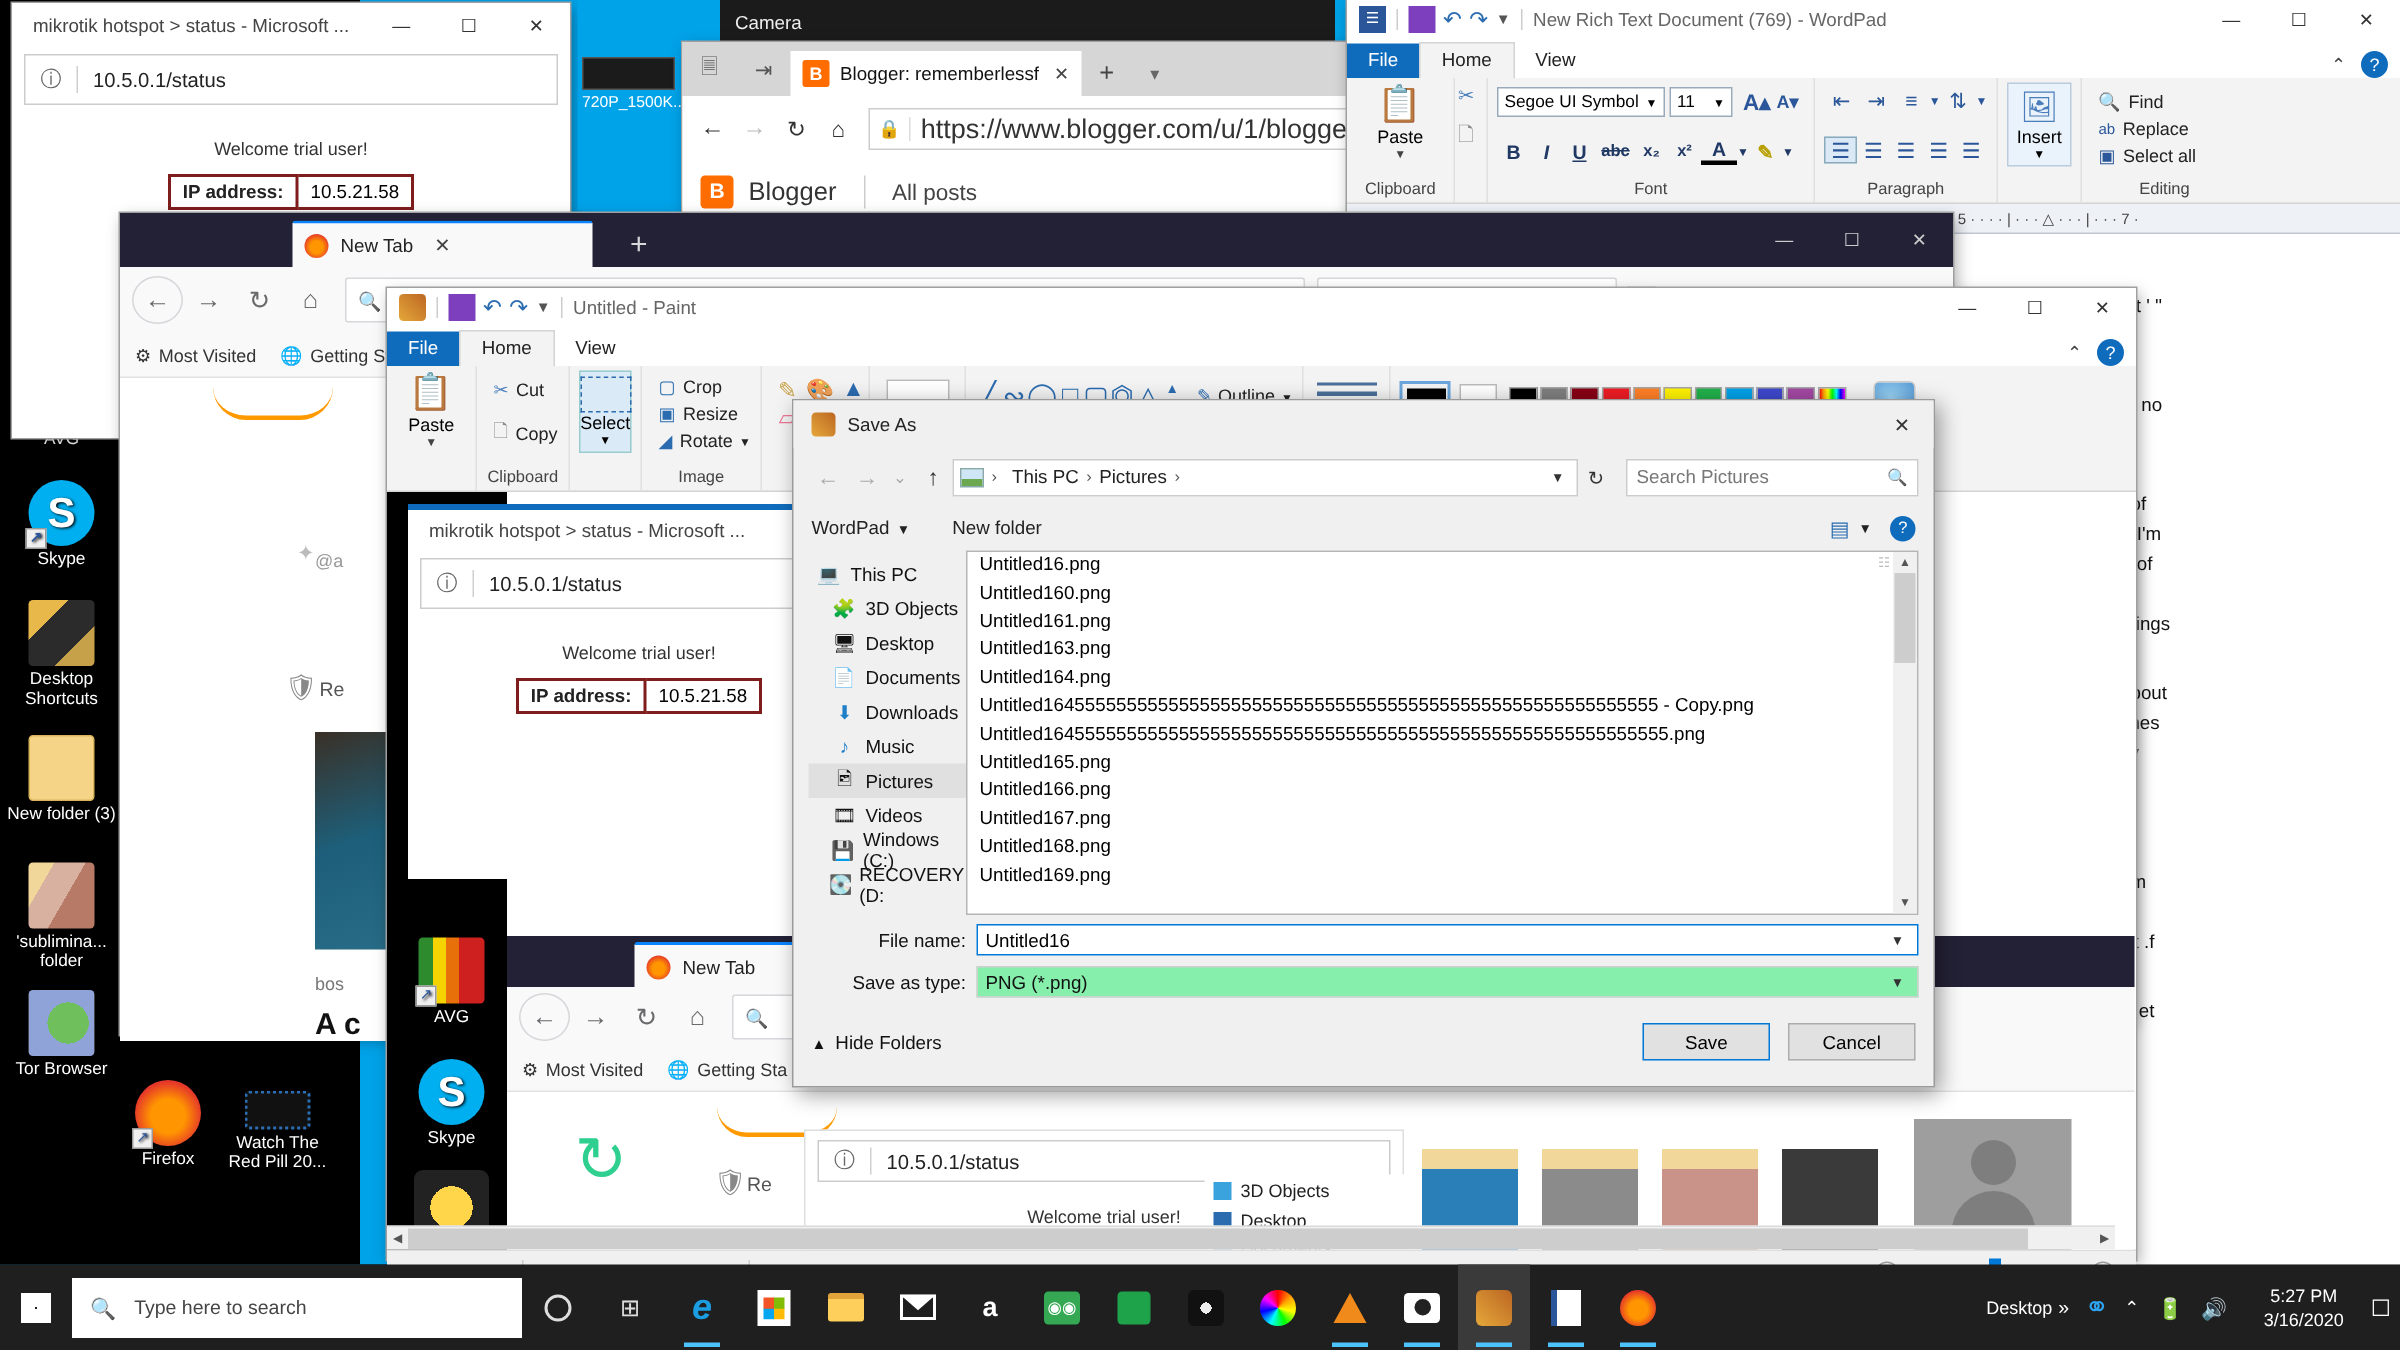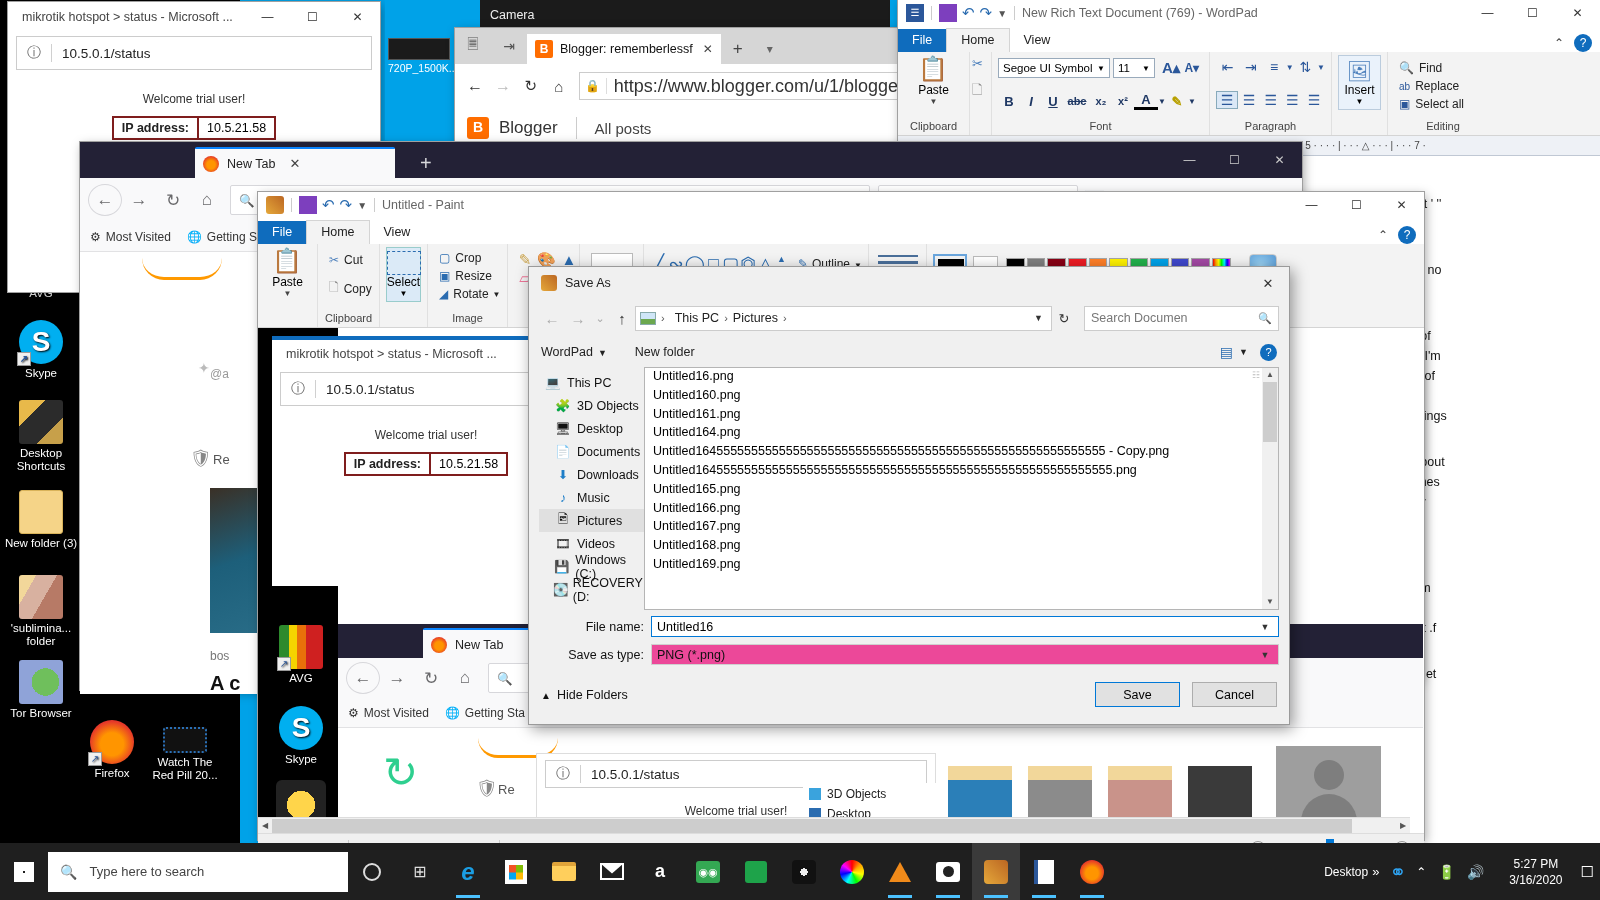--- a/index.html
+++ b/index.html
@@ -99,21 +99,21 @@
   .sa-side-item .ic { width:20px; margin-right:4px; text-align:center; }
   .sa-list { flex:1; background:#fff; border:1px solid #b5b5b5; height:243px; overflow:hidden;
              position:relative; }
   .sa-list .row { height:18.8px; padding:1px 8px; font-size:12.5px; color:#000; white-space:nowrap; overflow:hidden;}
   .sa-sb { position:absolute; right:0; top:0; width:16px; height:100%; background:#f0f0f0; }
   .sa-fields { padding:6px 10px 0; }
   .sa-frow { display:flex; align-items:center; margin-bottom:7px; }
   .sa-frow .fl { width:112px; text-align:right; padding-right:7px; font-size:12.5px; color:#111; }
   .sa-frow .fi { flex:1; height:21px; border:1px solid #0078d7; background:#fff; display:flex;
                  align-items:center; padding:0 5px; font-size:12.5px; color:#000; }
-  .sa-frow .fi.grey { background:#ec4899; border:1px solid #cfcfcf; color:#111;align-items:center; }
+  .sa-frow .fi.grey { background:#86efac; border:1px solid #cfcfcf; color:#111;align-items:center; }
   .sa-frow .drop { width:16px; text-align:center; font-size:9px; color:#333; }
   .sa-foot { display:flex; align-items:center; padding:10px 12px 0; }
   .sa-hide { flex:1; font-size:12.5px; color:#111; }
   .sa-btn { width:85px; height:25px; font-size:12.5px; display:flex; align-items:center;
             justify-content:center; border:1px solid #adadad; background:#e1e1e1; margin-left:12px; }
   .sa-btn.primary { border:1px solid #0078d7; background:#e1e1e1; }
 
   
   #taskbar { left:0; top:843px; width:1600px; height:57px; background:#1f1f1f; display:flex; align-items:center; }
   #start-button { width:48px;height:57px;display:flex;align-items:center;justify-content:center; }
@@ -777,21 +777,21 @@
       <span class="sq" style="background:linear-gradient(180deg,#cfe6f7 55%,#6ba84f 55%);border:1px solid #8aa;width:16px;height:13px;"></span>
       <span class="sep" style="padding:0 5px;">›</span>
       <span class="c">This PC</span>
       <span class="sep">›</span>
       <span class="c">Pictures</span>
       <span class="sep">›</span>
       <span style="margin-left:auto;font-size:9px;color:#333;padding-right:4px;">▼</span>
     </span>
     <span style="width:24px;text-align:center;font-size:13px;color:#333;">↻</span>
     <span class="sa-srch">
-      <span>Search Documen</span>
+      <span>Search Pictures</span>
       <span style="margin-left:auto;color:#333;font-size:11px;">🔍</span>
     </span>
   </div>
   <div class="sa-tool">
     <span><span>WordPad</span><span style="font-size:9px;margin-left:5px;">▼</span></span>
     <span style="margin-left:28px;">New folder</span>
     <span style="margin-left:auto;display:flex;align-items:center;">
       <span style="font-size:14px;color:#2b6cb0;">▤</span>
       <span style="font-size:9px;margin:0 12px 0 6px;">▼</span>
       <span style="width:17px;height:17px;border-radius:50%;background:#0f6cbd;color:#fff;font-size:11px;text-align:center;line-height:17px;">?</span>
@@ -838,20 +838,21 @@
       <div class="sa-side-item" style="padding-left:14px;">
           <span class="ic">💽</span>
           <span>RECOVERY (D:</span>
         </div>
     </div>
     <div class="sa-list">
       <div id="file-rows">
           <div class="row">Untitled16.png</div>
           <div class="row">Untitled160.png</div>
           <div class="row">Untitled161.png</div>
+          <div class="row">Untitled163.png</div>
           <div class="row">Untitled164.png</div>
           <div class="row">Untitled16455555555555555555555555555555555555555555555555555555555 - Copy.png</div>
           <div class="row">Untitled164555555555555555555555555555555555555555555555555555555555.png</div>
           <div class="row">Untitled165.png</div>
           <div class="row">Untitled166.png</div>
           <div class="row">Untitled167.png</div>
           <div class="row">Untitled168.png</div>
           <div class="row">Untitled169.png</div>
         </div>
       <div class="sa-sb">

